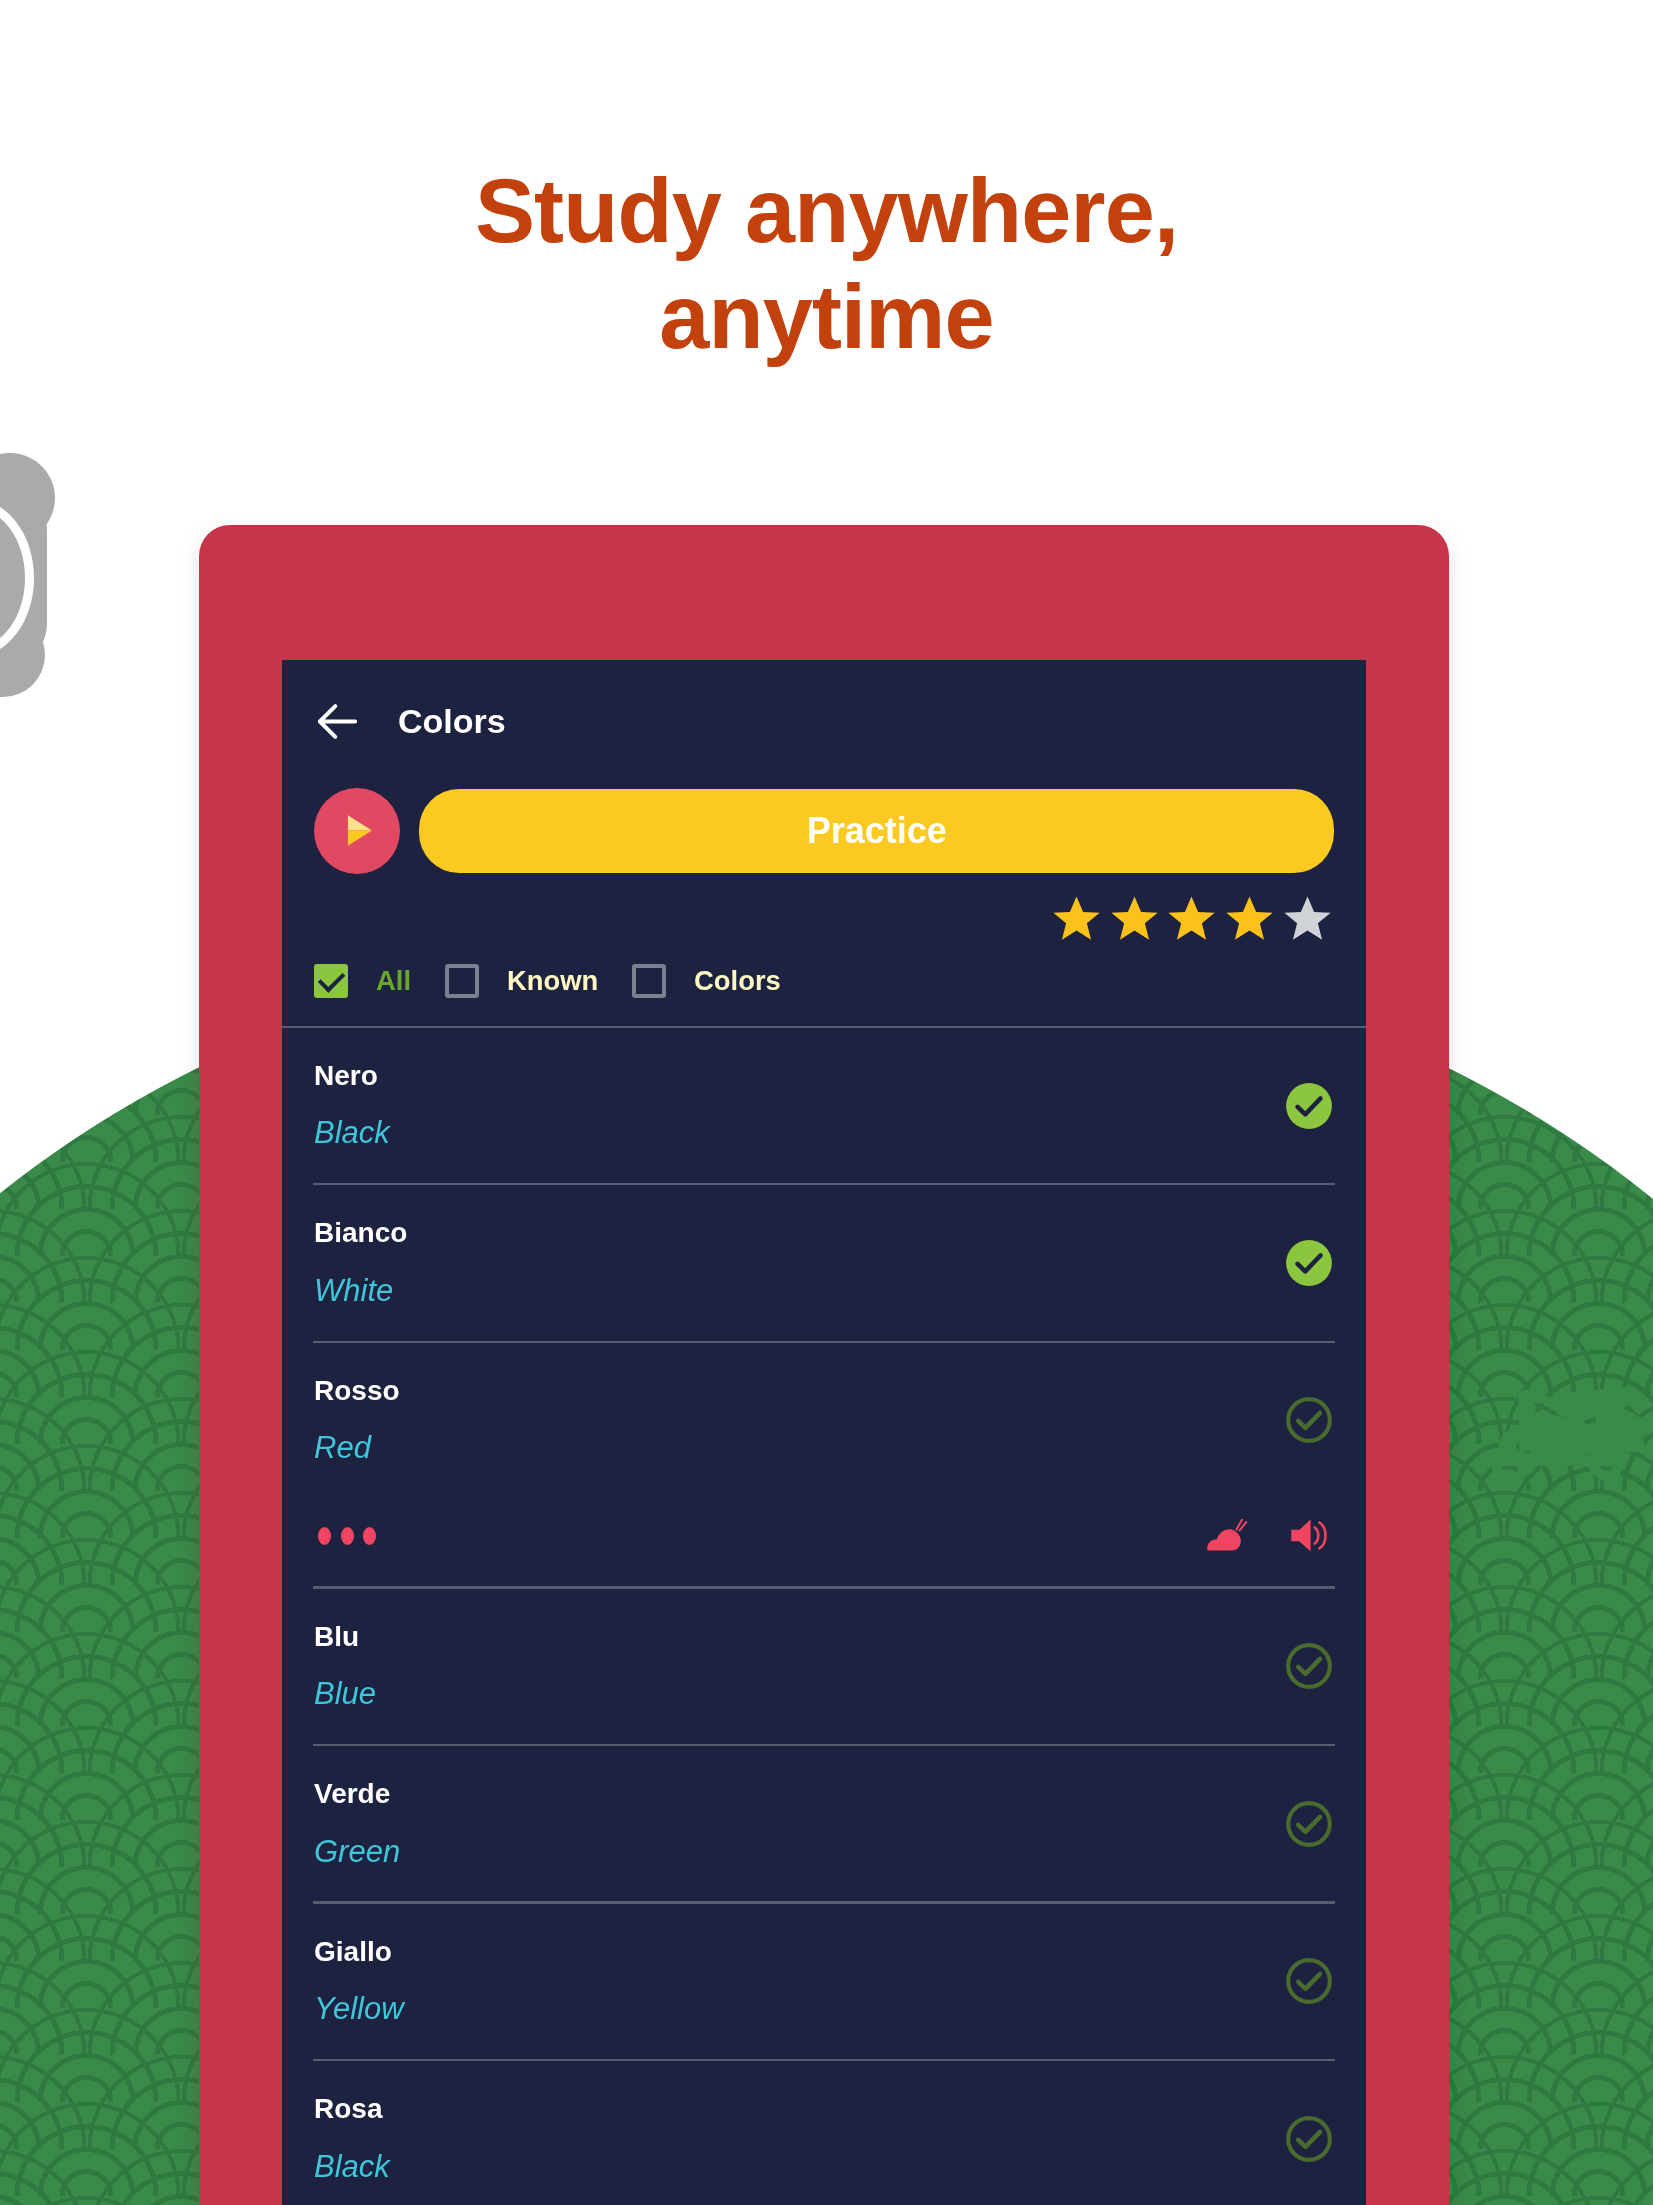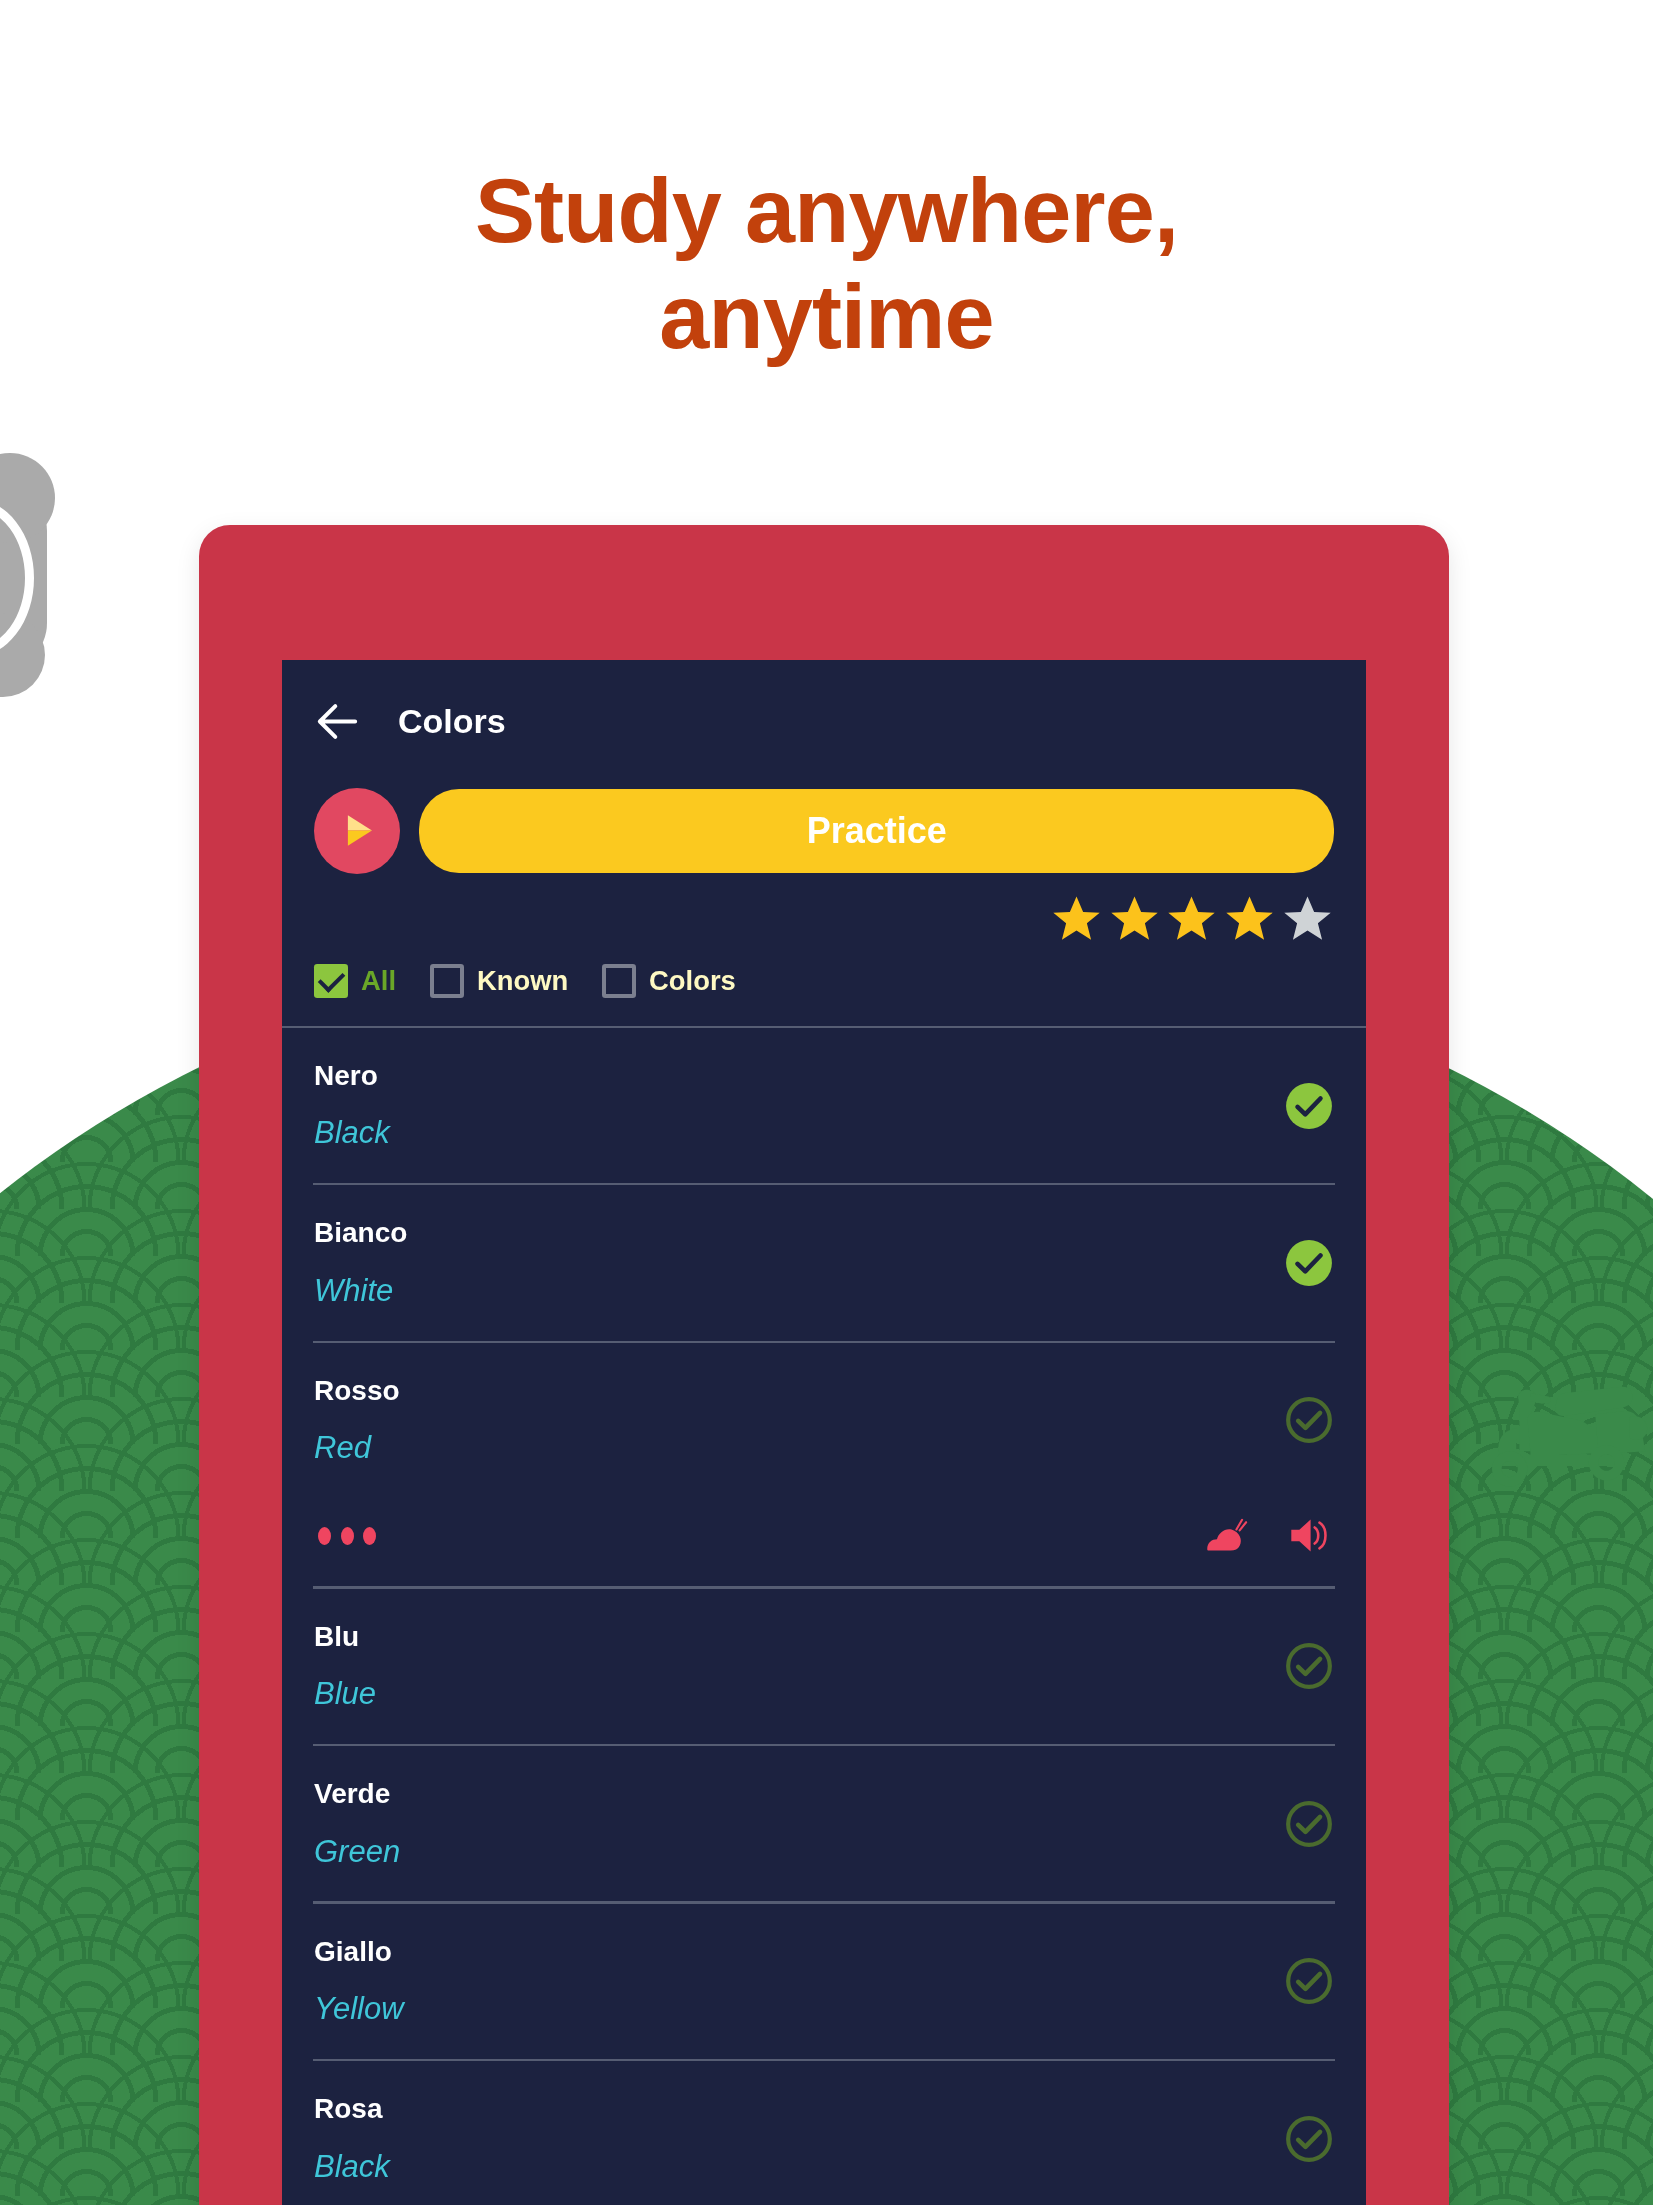--- a/index.html
+++ b/index.html
@@ -115,21 +115,21 @@
   .filter { display:flex; align-items:center; cursor:pointer; margin-right:22.6px; }
   .cbox { width:34px; height:34px; flex:0 0 auto; border-radius:3.2px; position:relative; }
   .cbox.off { border:4px solid #7b7f8f; background:transparent; }
   .cbox.on  { background:#8cc63e; }
   .cbox.on:after {
     content:""; position:absolute; left:9.7px; top:3.2px;
     width:11.3px; height:20px;
     border:solid #1c2240; border-width:0 4.8px 4.8px 0;
     transform:rotate(45deg);
   }
-  .filter-label { margin-left:13px; font-size:27.4px; font-weight:bold; }
+  .filter-label { margin-left:28px; font-size:27.4px; font-weight:bold; }
   .filter-label.green { color:#6aa728; }
   .filter-label.white { color:#fef9c3;text-align:center; }
 
   .divider { height:2.4px; background:#565d73; margin:0; }
 
   
   .row {
     display:flex; align-items:flex-start;
     padding:32px 32px 32px 32px;
     position:relative;

